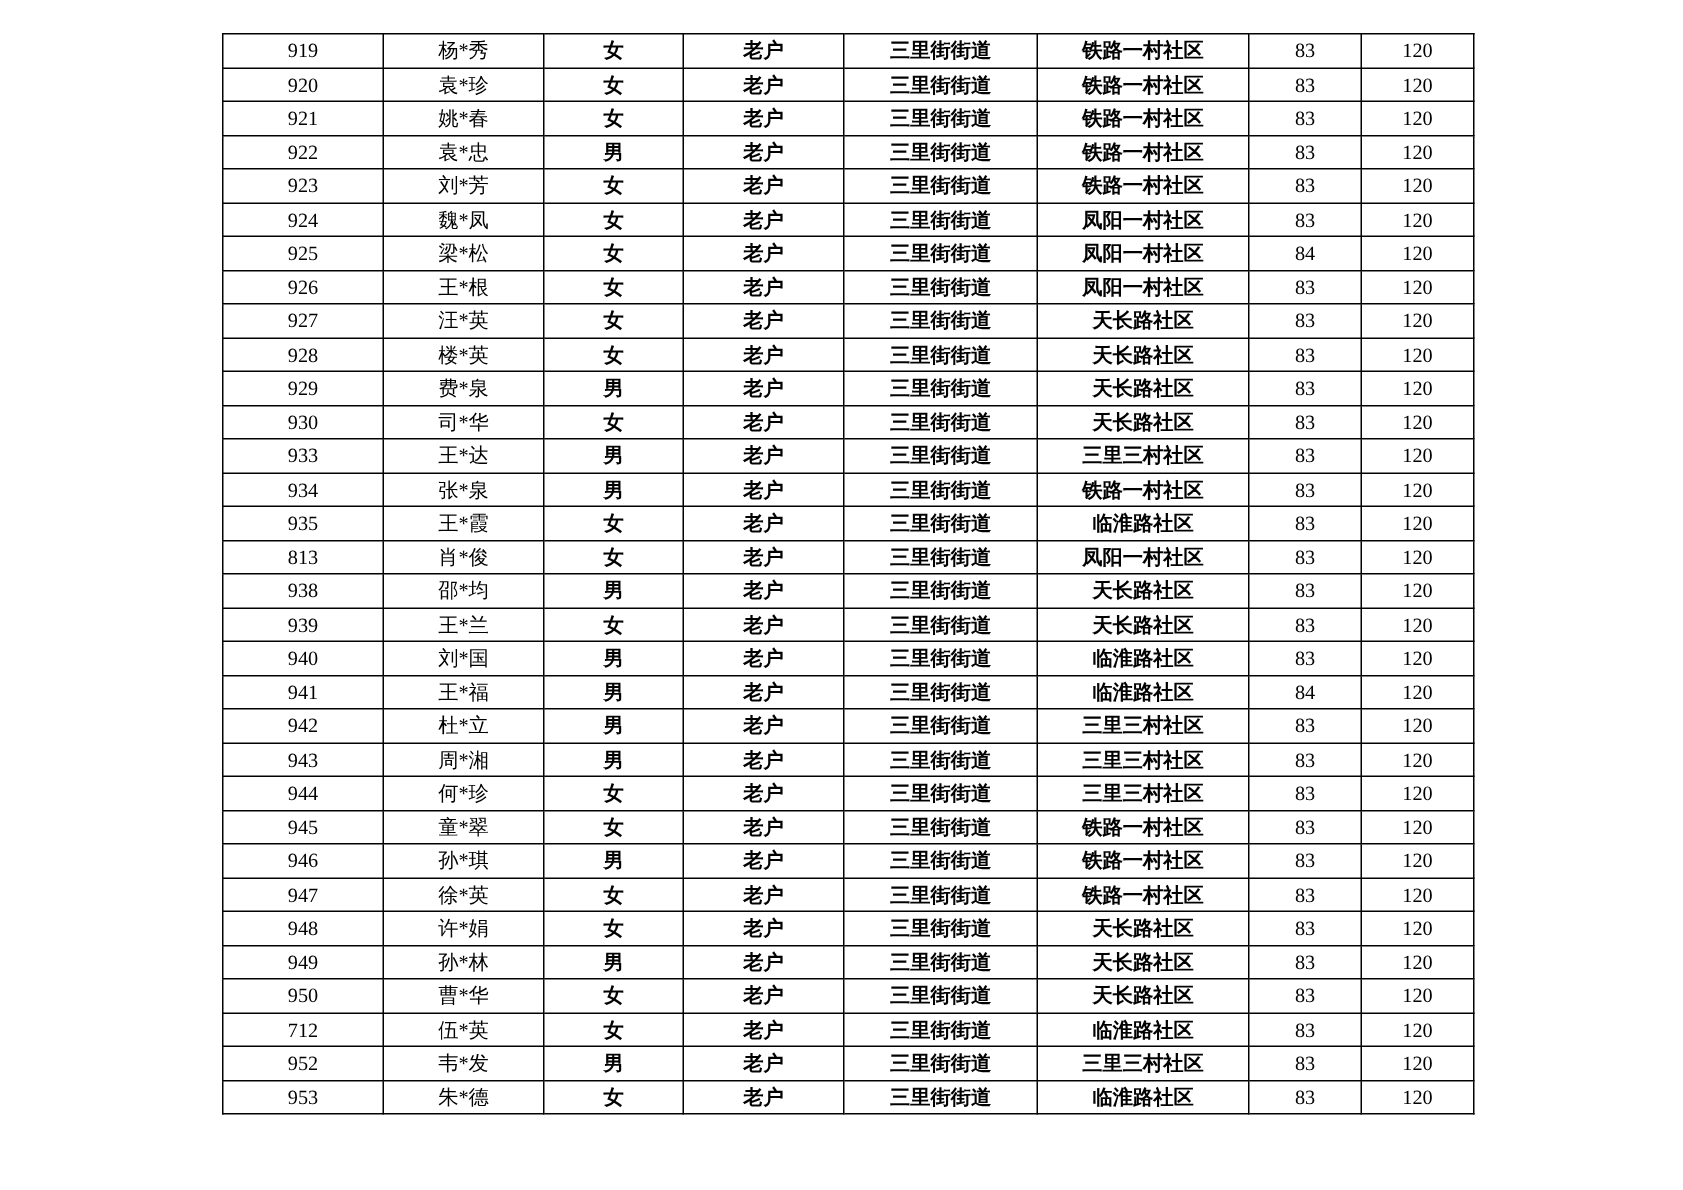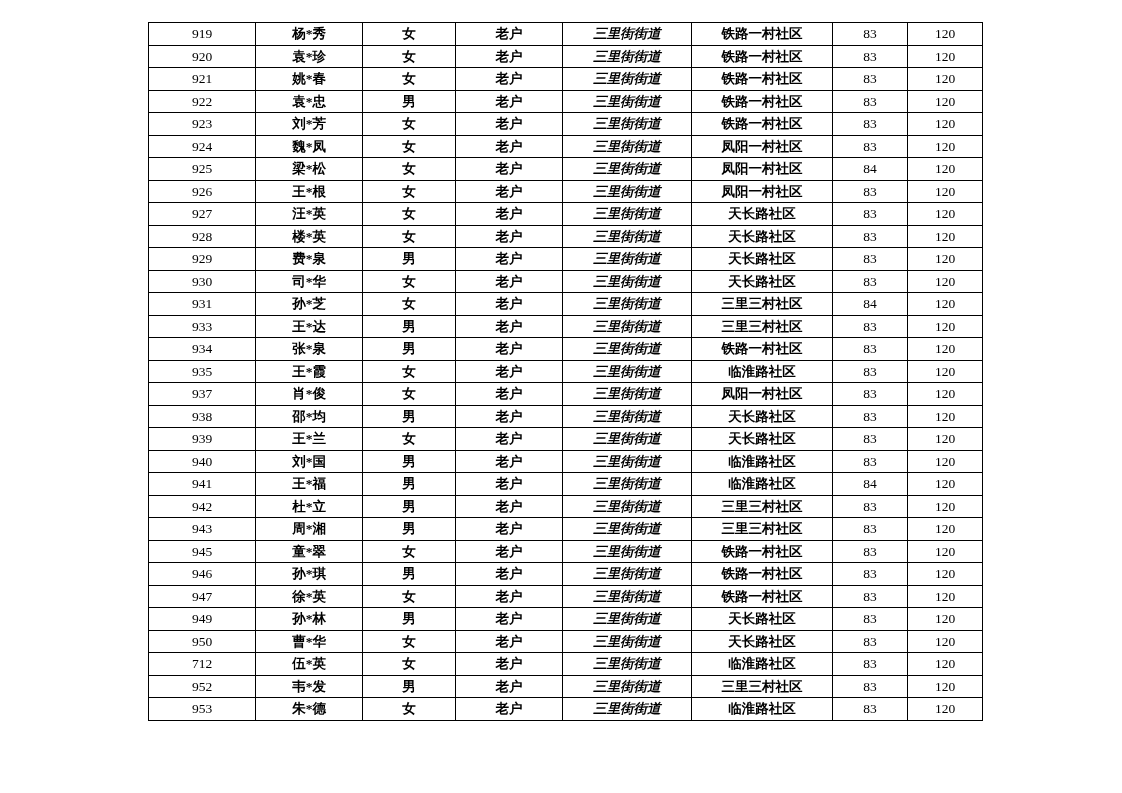--- a/index.html
+++ b/index.html
@@ -31,24 +31,24 @@
     height: 21.5px;
     line-height: 21.5px;
     padding: 0;
     text-align: center;
     vertical-align: middle;
     font-size: 13.5px;
     white-space: nowrap;
     overflow: hidden;
   }
   td.c-id      { width: 106px; font-family: "Liberation Serif", serif; }
-  td.c-name    { width: 106px; font-weight: bold; }
+  td.c-name    { width: 106px; font-weight: normal; }
   td.c-gender  { width: 92px; font-weight: bold; }
   td.c-type    { width: 106px; font-weight: bold; font-family: Liberation Serif, serif; }
-  td.c-street  { width: 128px; font-weight: bold; font-style: italic; }
+  td.c-street  { width: 128px; font-weight: bold; }
   td.c-comm    { width: 140px; font-weight: bold; }
   td.c-age     { width: 74px; }
   td.c-amount  { width: 74px; }
 </style>
 </head>
 <body>
 
 <div class="page">
   <table class="data-table">
     <tbody>
@@ -166,30 +166,20 @@
           <td class="c-id">930</td>
           <td class="c-name">司*华</td>
           <td class="c-gender">女</td>
           <td class="c-type">老户</td>
           <td class="c-street">三里街街道</td>
           <td class="c-comm">天长路社区</td>
           <td class="c-age">83</td>
           <td class="c-amount">120</td>
         </tr>
         <tr>
-          <td class="c-id">931</td>
-          <td class="c-name">孙*芝</td>
-          <td class="c-gender">女</td>
-          <td class="c-type">老户</td>
-          <td class="c-street">三里街街道</td>
-          <td class="c-comm">三里三村社区</td>
-          <td class="c-age">84</td>
-          <td class="c-amount">120</td>
-        </tr>
-        <tr>
           <td class="c-id">933</td>
           <td class="c-name">王*达</td>
           <td class="c-gender">男</td>
           <td class="c-type">老户</td>
           <td class="c-street">三里街街道</td>
           <td class="c-comm">三里三村社区</td>
           <td class="c-age">83</td>
           <td class="c-amount">120</td>
         </tr>
         <tr>
@@ -206,21 +196,21 @@
           <td class="c-id">935</td>
           <td class="c-name">王*霞</td>
           <td class="c-gender">女</td>
           <td class="c-type">老户</td>
           <td class="c-street">三里街街道</td>
           <td class="c-comm">临淮路社区</td>
           <td class="c-age">83</td>
           <td class="c-amount">120</td>
         </tr>
         <tr>
-          <td class="c-id">937</td>
+          <td class="c-id">813</td>
           <td class="c-name">肖*俊</td>
           <td class="c-gender">女</td>
           <td class="c-type">老户</td>
           <td class="c-street">三里街街道</td>
           <td class="c-comm">凤阳一村社区</td>
           <td class="c-age">83</td>
           <td class="c-amount">120</td>
         </tr>
         <tr>
           <td class="c-id">938</td>
@@ -276,20 +266,30 @@
           <td class="c-id">943</td>
           <td class="c-name">周*湘</td>
           <td class="c-gender">男</td>
           <td class="c-type">老户</td>
           <td class="c-street">三里街街道</td>
           <td class="c-comm">三里三村社区</td>
           <td class="c-age">83</td>
           <td class="c-amount">120</td>
         </tr>
         <tr>
+          <td class="c-id">944</td>
+          <td class="c-name">何*珍</td>
+          <td class="c-gender">女</td>
+          <td class="c-type">老户</td>
+          <td class="c-street">三里街街道</td>
+          <td class="c-comm">三里三村社区</td>
+          <td class="c-age">83</td>
+          <td class="c-amount">120</td>
+        </tr>
+        <tr>
           <td class="c-id">945</td>
           <td class="c-name">童*翠</td>
           <td class="c-gender">女</td>
           <td class="c-type">老户</td>
           <td class="c-street">三里街街道</td>
           <td class="c-comm">铁路一村社区</td>
           <td class="c-age">83</td>
           <td class="c-amount">120</td>
         </tr>
         <tr>
@@ -302,20 +302,30 @@
           <td class="c-age">83</td>
           <td class="c-amount">120</td>
         </tr>
         <tr>
           <td class="c-id">947</td>
           <td class="c-name">徐*英</td>
           <td class="c-gender">女</td>
           <td class="c-type">老户</td>
           <td class="c-street">三里街街道</td>
           <td class="c-comm">铁路一村社区</td>
+          <td class="c-age">83</td>
+          <td class="c-amount">120</td>
+        </tr>
+        <tr>
+          <td class="c-id">948</td>
+          <td class="c-name">许*娟</td>
+          <td class="c-gender">女</td>
+          <td class="c-type">老户</td>
+          <td class="c-street">三里街街道</td>
+          <td class="c-comm">天长路社区</td>
           <td class="c-age">83</td>
           <td class="c-amount">120</td>
         </tr>
         <tr>
           <td class="c-id">949</td>
           <td class="c-name">孙*林</td>
           <td class="c-gender">男</td>
           <td class="c-type">老户</td>
           <td class="c-street">三里街街道</td>
           <td class="c-comm">天长路社区</td>

